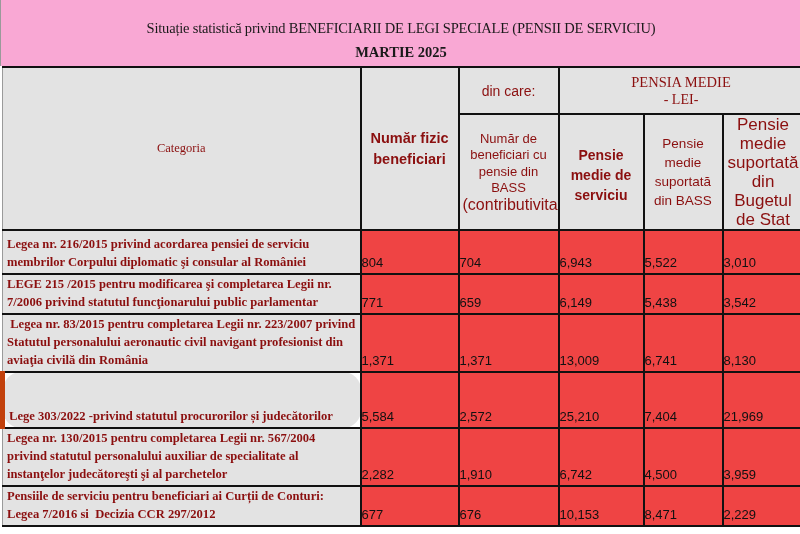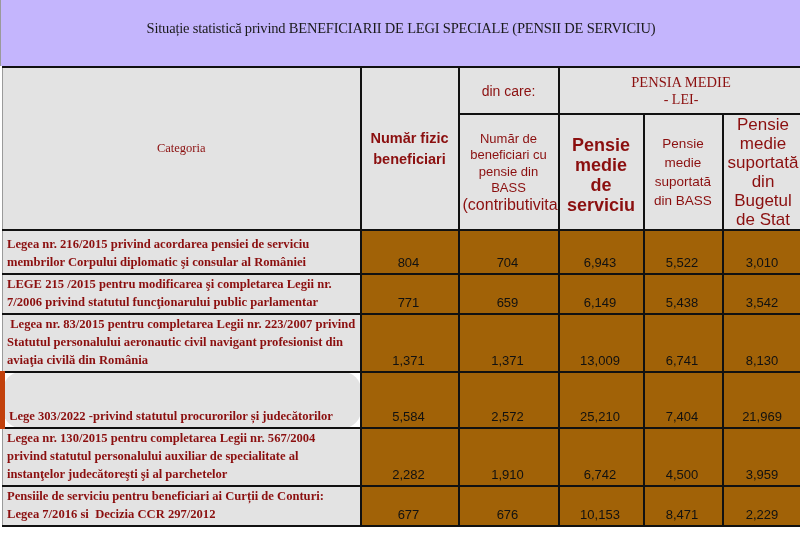--- a/index.html
+++ b/index.html
@@ -4,21 +4,21 @@
   <style>
     html, body { margin: 0; padding: 0; }
     body {
       width: 800px; height: 534px; overflow: hidden;
       background: #ffffff;
       font-family: "Liberation Serif", serif;
       position: relative;
     }
     .title-band {
       position: absolute; left: 0; top: 0; width: 800px; height: 66px;
-      background: #c4b5fd;
+      background: #f9a8d4;
       border-left: 1px solid #9a9a9a;
       box-sizing: border-box;
     }
     .title-line1 {
       position: absolute; left: 0; width: 800px; top: 20px;
       text-align: center;
       font-family: "Liberation Serif", serif;
       font-size: 14.5px; color: #1a1a1a;
       letter-spacing: -0.2px;
     }
@@ -55,35 +55,36 @@
       color: #8b0f0f;
       font-family: "Liberation Serif", serif;
       font-weight: bold;
       font-size: 12.6px;
       line-height: 18px;
       vertical-align: bottom;
       padding: 0 4px 2px 4px !important;
       text-align: left;
     }
     .num-cell {
-      background: #a16207;
+      background: #ef4444;
       font-family: "Liberation Sans", sans-serif;
       font-size: 13px;
       color: #111;
-      text-align: center;
+      text-align: left;
       vertical-align: bottom;
       padding: 0 2px 3px 0 !important;
     }
     .thin-v { border-left-color: #777 !important; }
   </style>
 </head>
 <body>
 
 <div class="title-band">
   <div class="title-line1">Situație statistică privind BENEFICIARII DE LEGI SPECIALE (PENSII DE SERVICIU)</div>
+  <div class="title-line2">MARTIE 2025</div>
 </div>
 
 <table class="stats">
   <colgroup>
     <col style="width:358px">
     <col style="width:98px">
     <col style="width:100px">
     <col style="width:85px">
     <col style="width:79px">
     <col style="width:81px">
@@ -96,21 +97,21 @@
     <td class="hdr" colspan="3" style="line-height:18px;">
       <div class="hdr-serif" style="font-size:14.5px;">PENSIA MEDIE</div>
       <div class="hdr-serif" style="font-size:14px;">- LEI-</div>
     </td>
   </tr>
   <tr style="height:102px">
     <td class="hdr hdr-sans" style="font-size:13px; line-height:16.5px; padding:0 3px; border-left-color:#777;">
       <div>Număr de beneficiari cu pensie din BASS</div>
       <div style="font-size:16px;">(contributivitate)</div>
     </td>
-    <td class="hdr hdr-sans-b" style="font-size:18px; line-height:20px; padding:6px 6px 0 6px;">Pensie medie de serviciu</td>
+    <td class="hdr hdr-sans-b" style="font-size:14px; line-height:20px; padding:6px 6px 0 6px;">Pensie medie de serviciu</td>
     <td class="hdr hdr-sans" style="font-size:13.5px; line-height:19px; padding:16px 4px;">Pensie medie suportată din BASS</td>
     <td class="hdr hdr-sans" style="font-size:17px; line-height:19px; padding:0 2px; vertical-align:bottom;">Pensie medie suportată din Bugetul de Stat</td>
   </tr>
 
   <tr style="height:44px">
     <td class="cat-cell" style="border-left:1px solid #9a9a9a;">Legea nr. 216/2015 privind acordarea pensiei de serviciu membrilor Corpului diplomatic şi consular al României</td>
     <td class="num-cell">804</td>
     <td class="num-cell thin-v">704</td>
     <td class="num-cell">6,943</td>
     <td class="num-cell">5,522</td>

